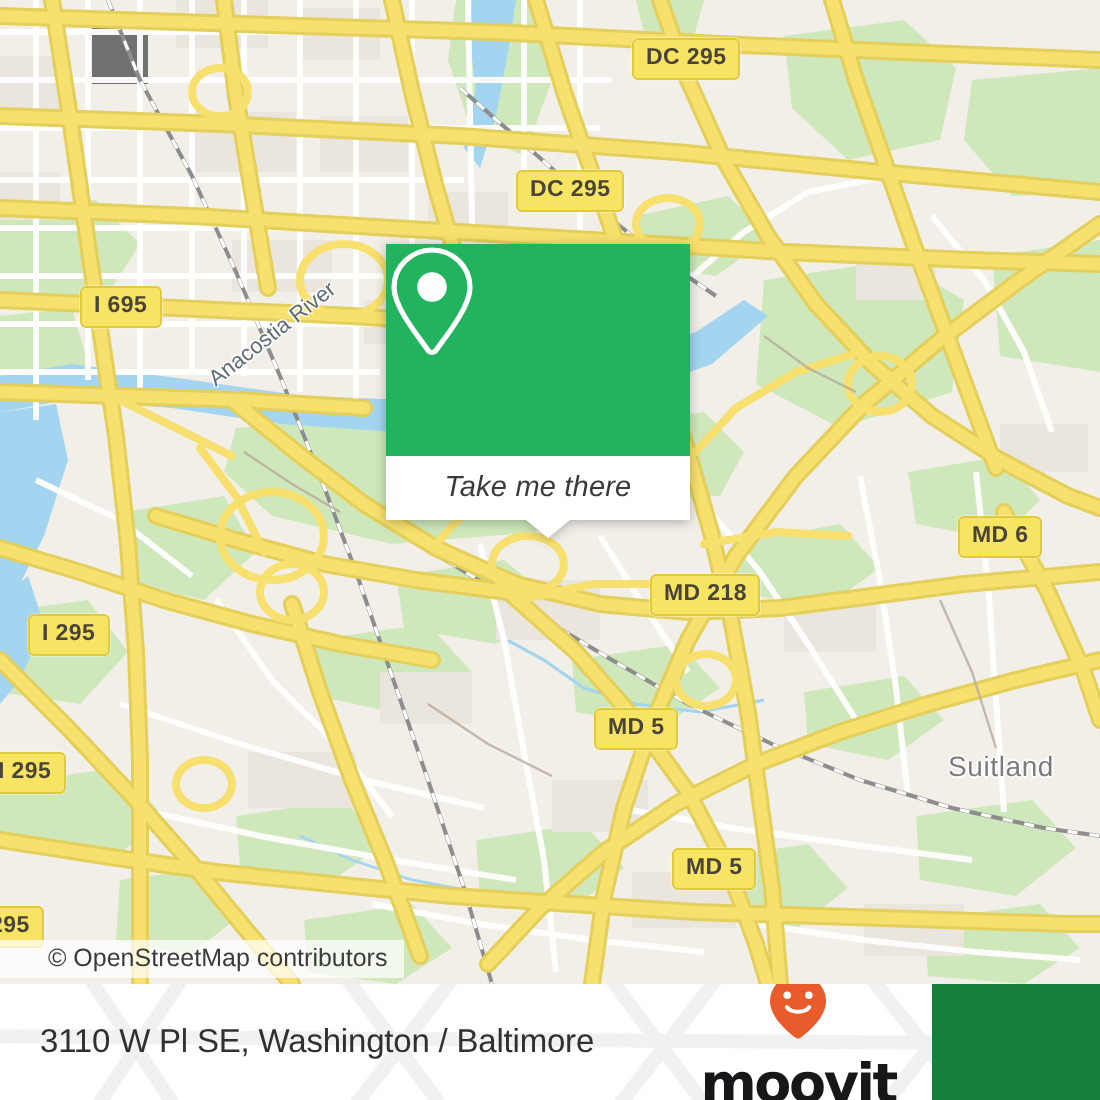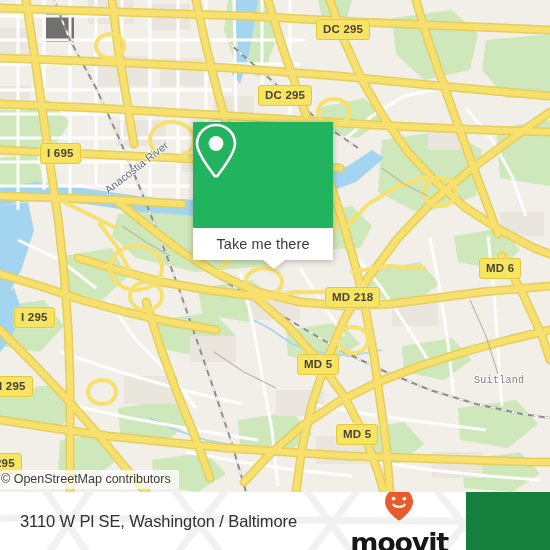--- a/index.html
+++ b/index.html
@@ -49,22 +49,22 @@
     line-height: 1;
     padding: 3.5px 6px 4px 6px;
     white-space: nowrap;
     box-shadow: 0 0 0 0.5px rgba(255,255,255,0.35);
   }
 
   
   .place-label {
     position: absolute;
     color: #7c7c7c;
-    font-family: Liberation Mono, monospace;
-    font-size: 10px;
+    font-family: Liberation Sans, sans-serif;
+    font-size: 14px;
     letter-spacing: 0.3px;
     white-space: nowrap;
     text-shadow:
       1px 0 0 rgba(255,255,255,.85), -1px 0 0 rgba(255,255,255,.85),
       0 1px 0 rgba(255,255,255,.85), 0 -1px 0 rgba(255,255,255,.85);
   }
   .river-label {
     position: absolute;
     color: #5f6a72;
     font-family: "Liberation Sans", sans-serif;
@@ -73,22 +73,23 @@
     text-shadow:
       1px 0 0 rgba(255,255,255,.8), -1px 0 0 rgba(255,255,255,.8),
       0 1px 0 rgba(255,255,255,.8), 0 -1px 0 rgba(255,255,255,.8);
   }
 
   
   #popup {
     position: absolute;
     left: 193px;
     top: 122px;
-    width: 140px;
+    width: 152px;
     filter: drop-shadow(0 1px 3px rgba(0,0,0,0.28));
+    font-style: italic;
   }
   #popup-body {
     height: 106px;
     background: #22b35e;
     display: flex;
     align-items: center;
     justify-content: center;
   }
   #popup-pin svg { display:block; }
   #popup-footer {
@@ -112,21 +113,21 @@
     border-left: 11px solid transparent;
     border-right: 11px solid transparent;
     border-top: 9px solid #ffffff;
   }
 
   
   #attribution {
     position: absolute;
     left: 0;
     top: 470px;
-    padding: 2px 8px 3px 1px;
+    padding: 2px 8px 3px 24px;
     background: rgba(255,255,255,0.72);
     color: #3b3b3b;
     font-family: "Liberation Sans", sans-serif;
     font-size: 12.5px;
     white-space: nowrap;
   }
 
   
   #bottombar {
     position: absolute;

